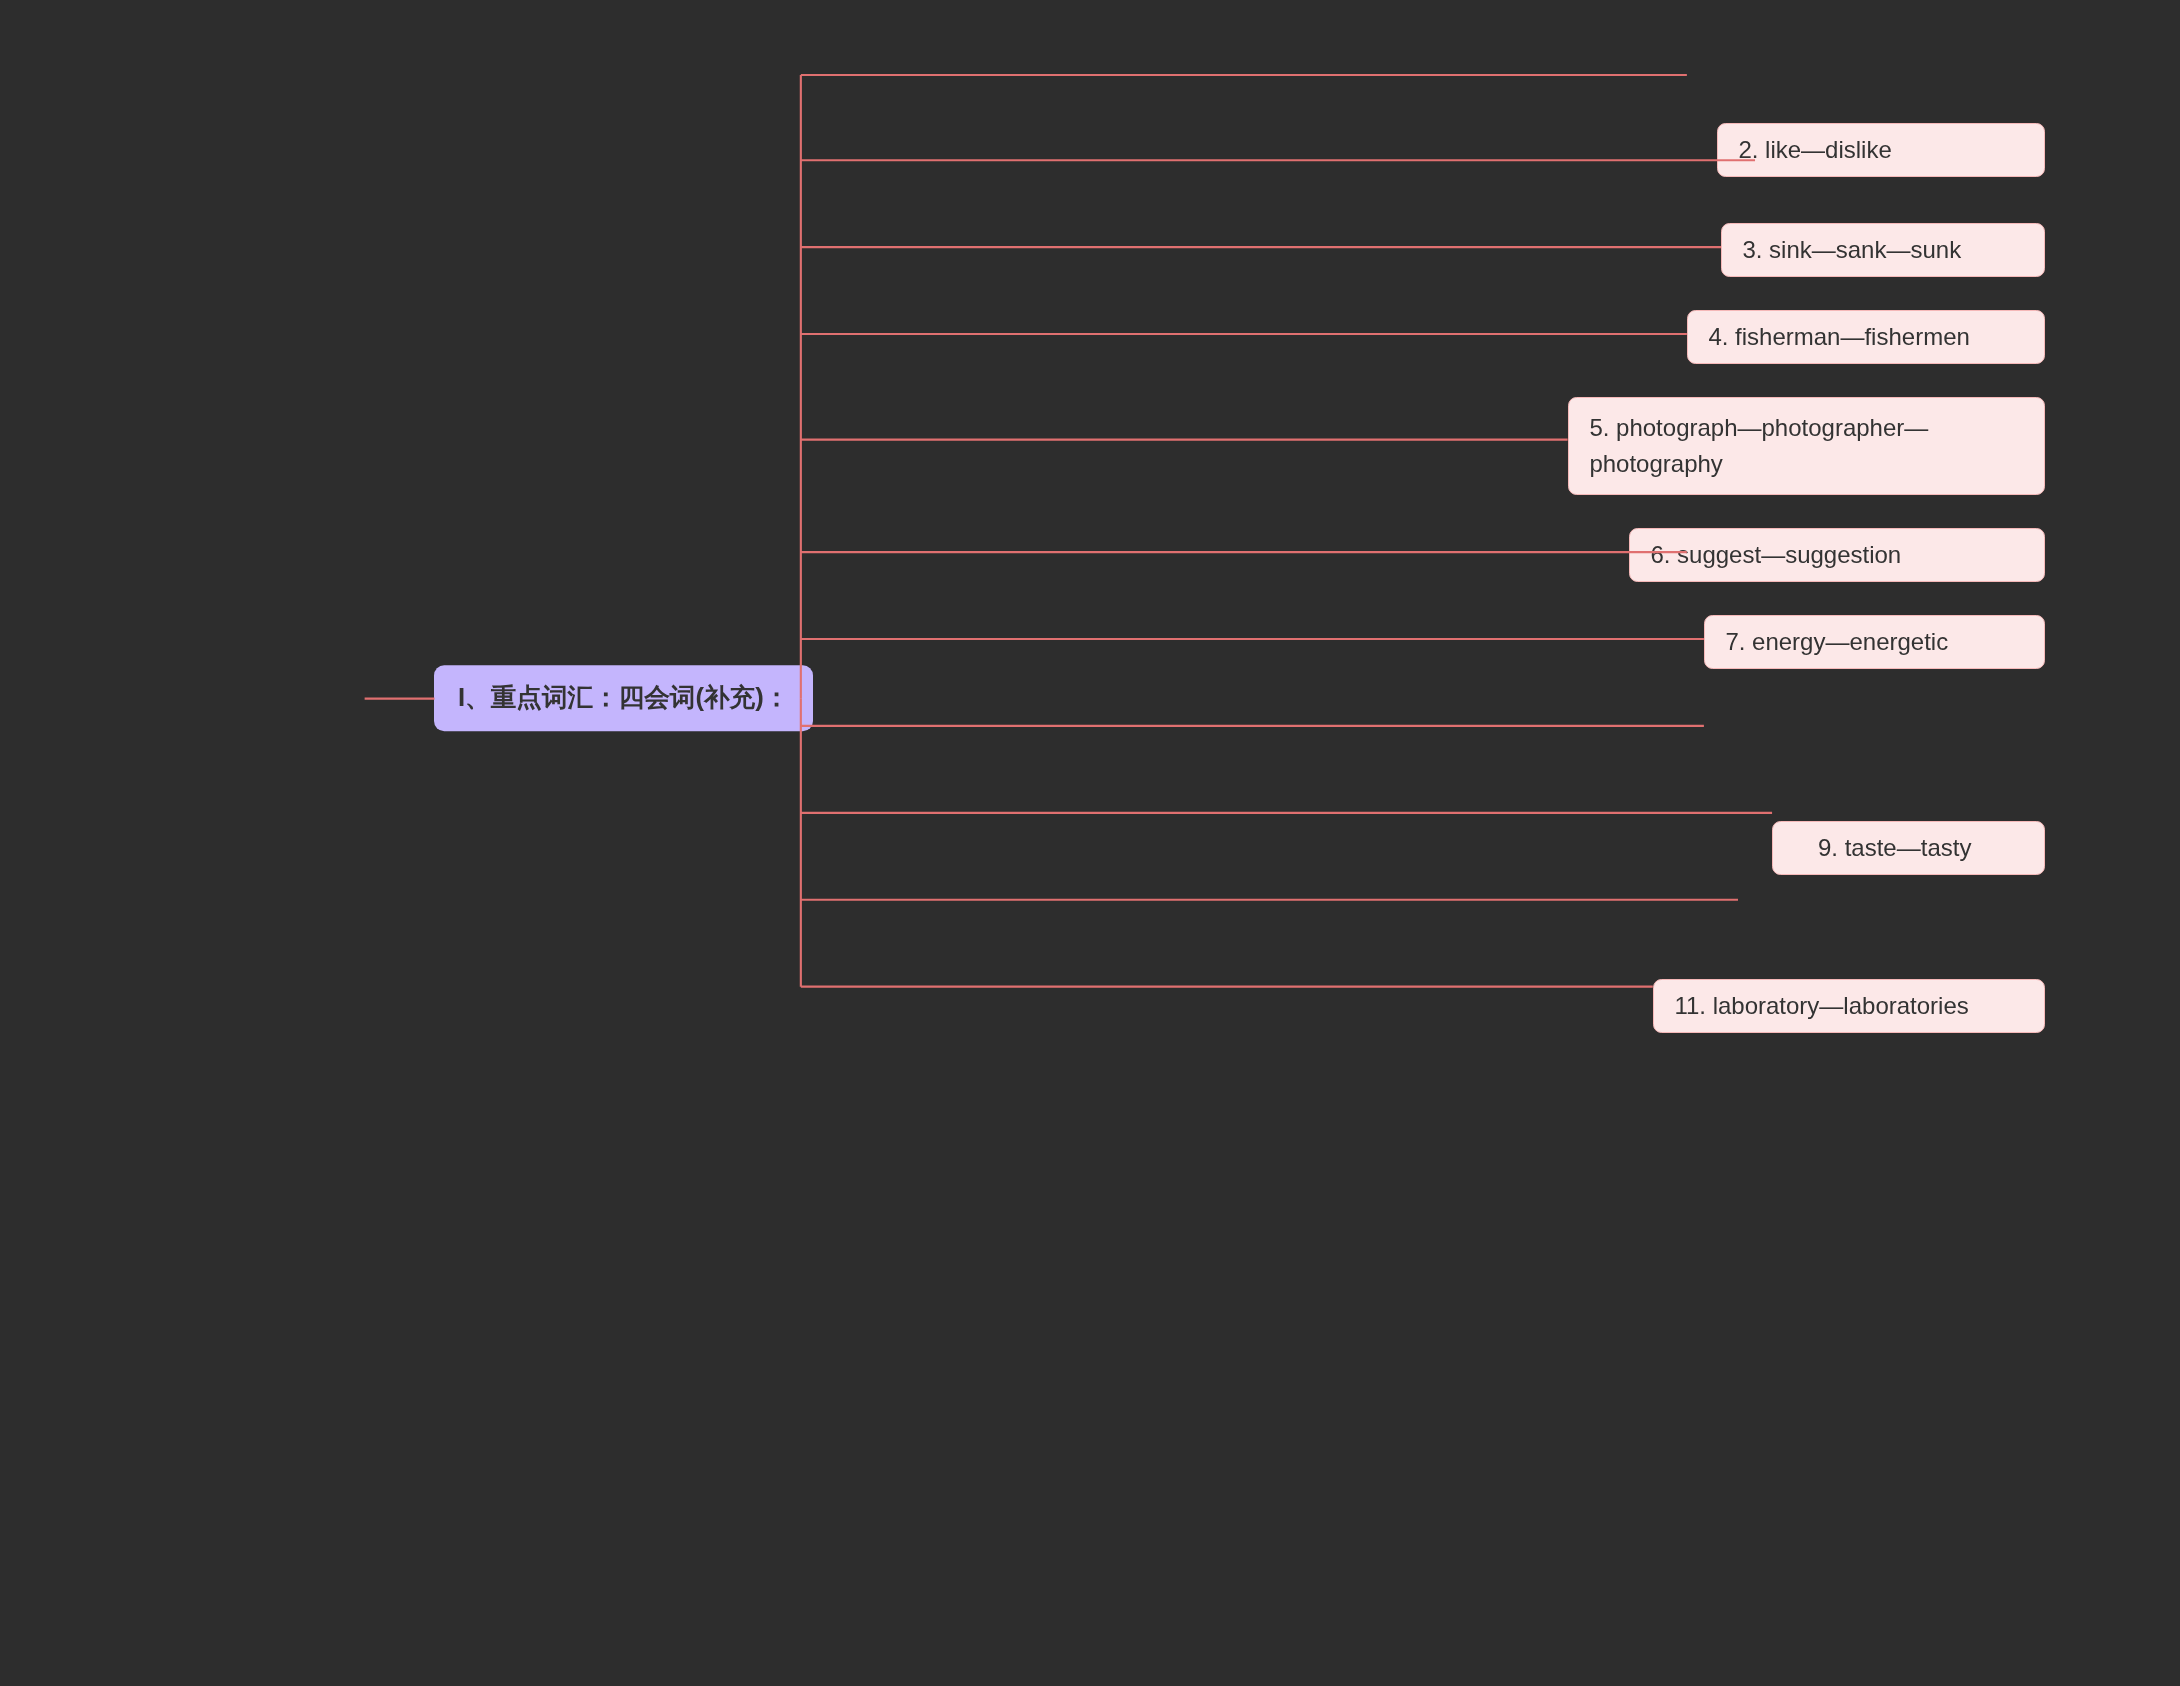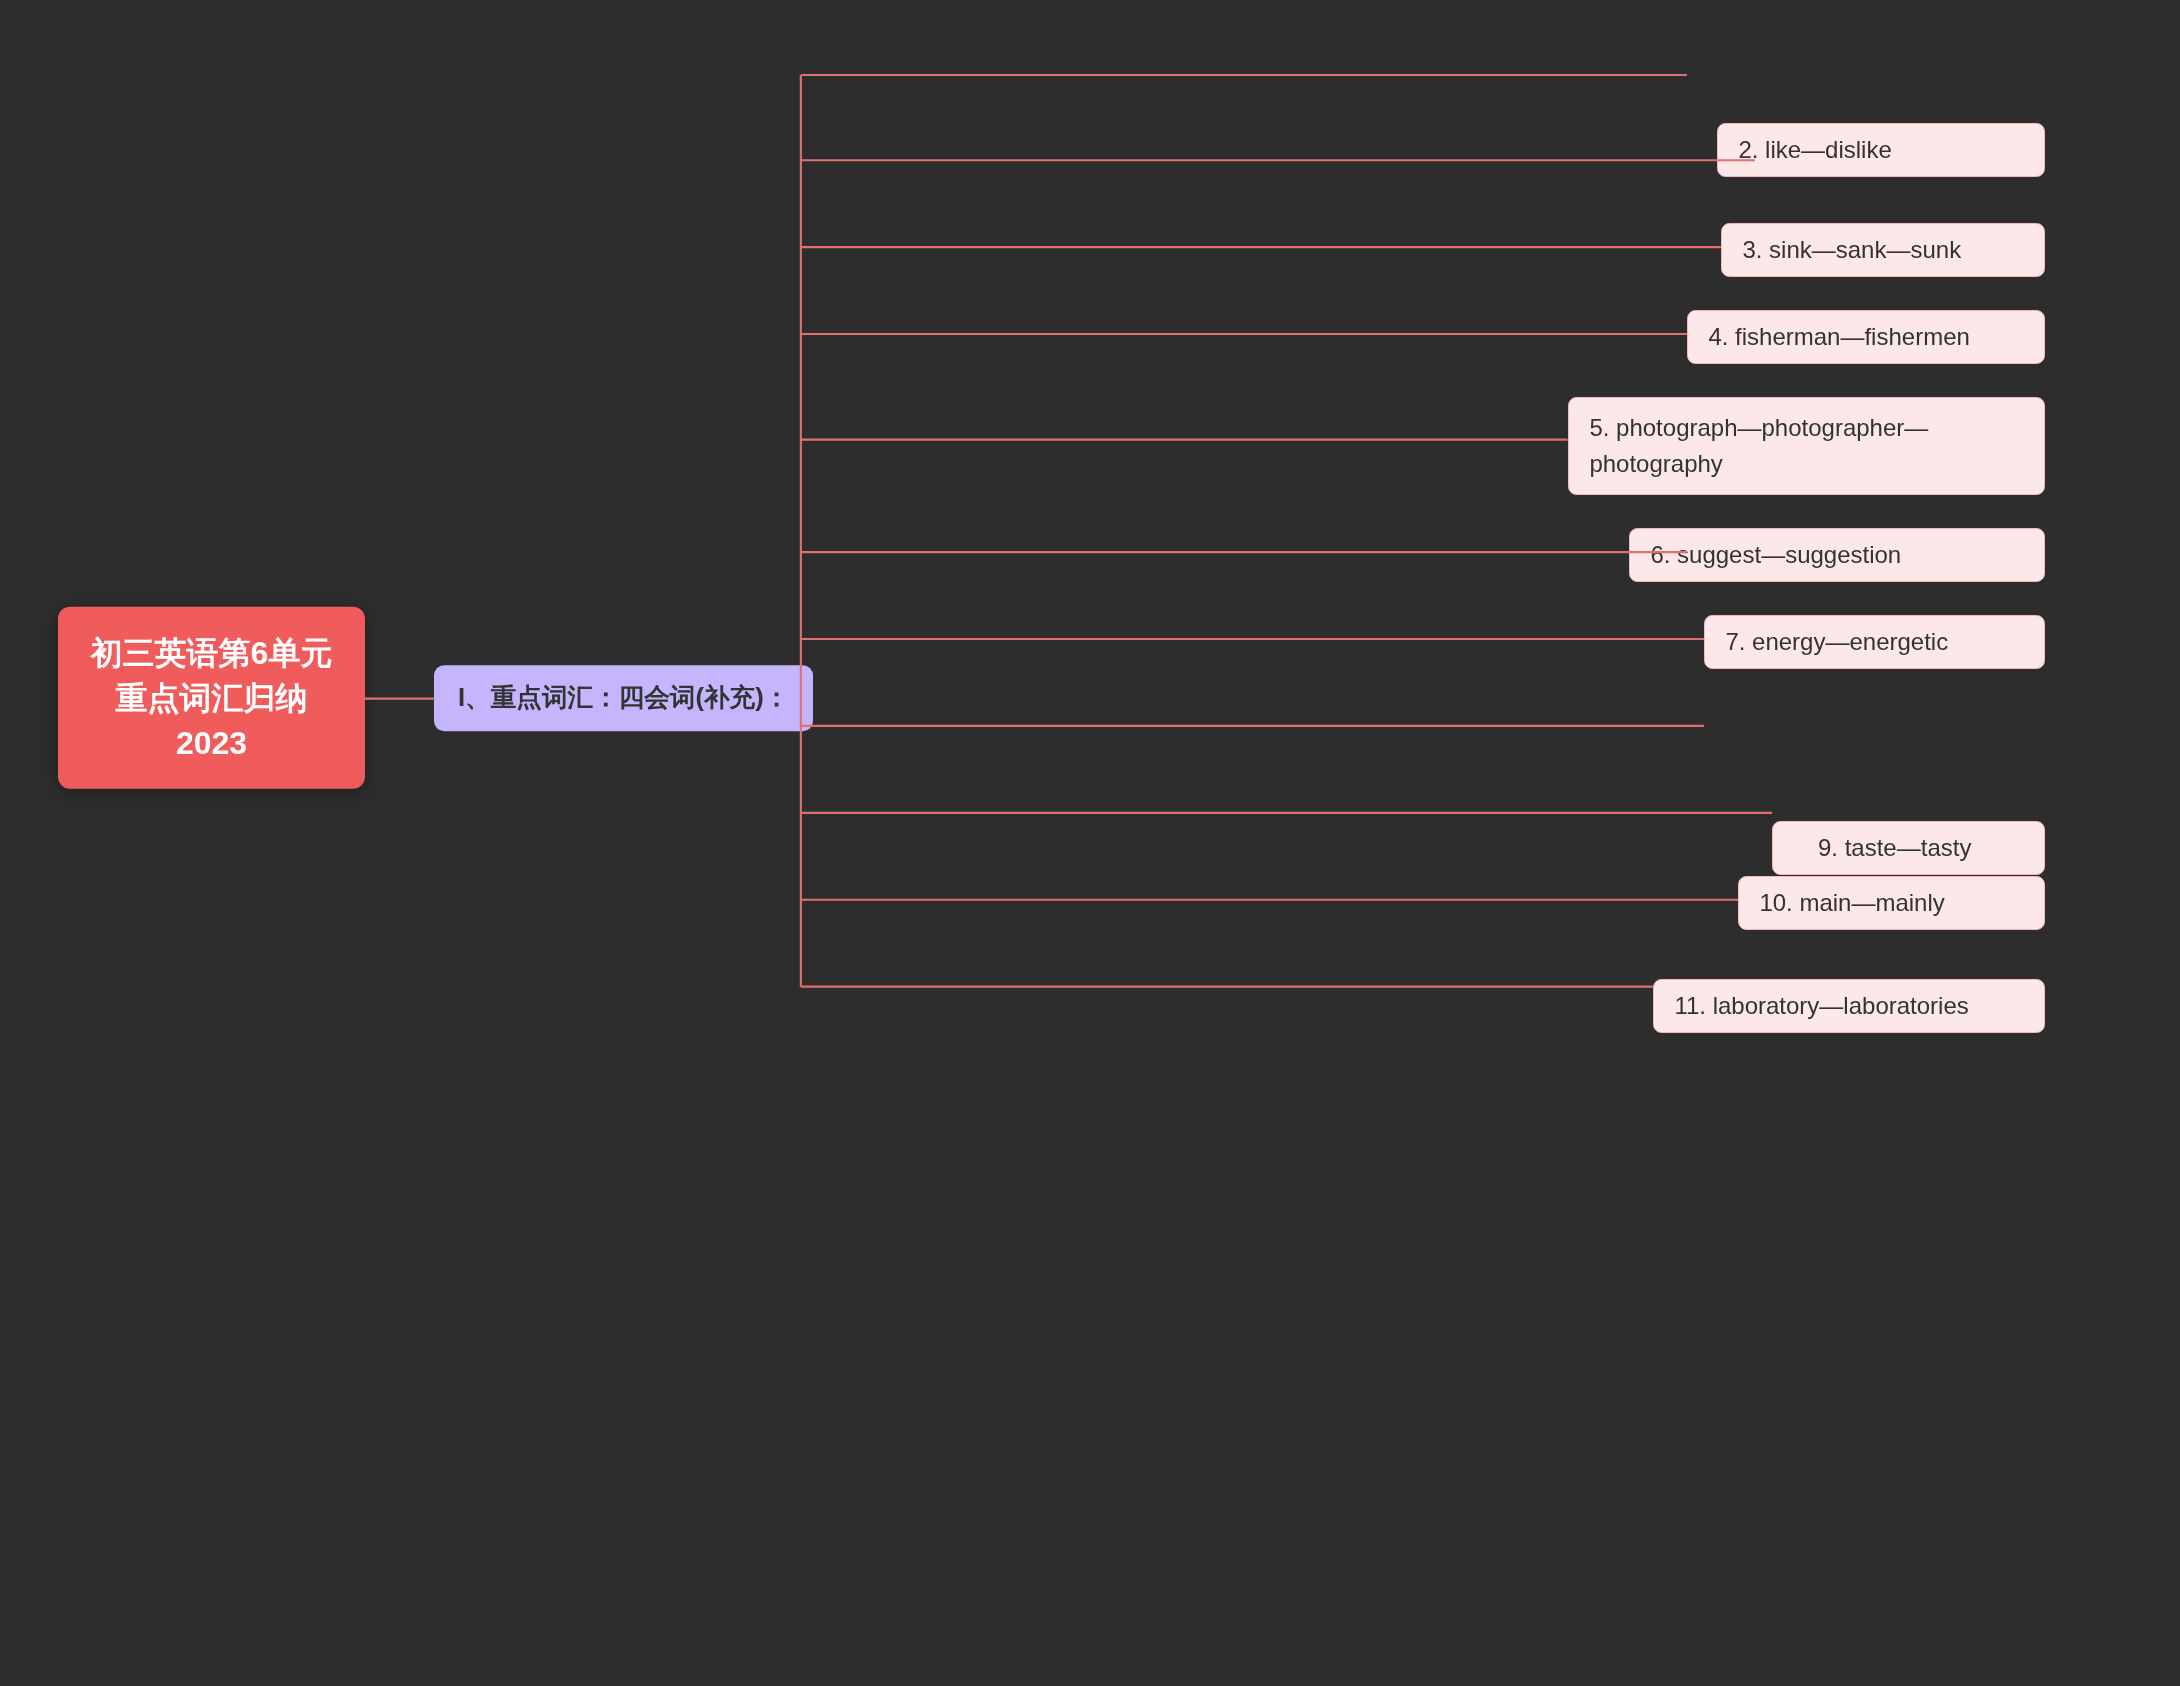--- a/index.html
+++ b/index.html
@@ -78,23 +78,20 @@
       fill: none;
       stroke: #e07070;
       stroke-width: 2.5;
     }
   </style>
 </head>
 <body>
 
 <div class="mind-map">
 
-  <div class="root-node">
-    <span>初三英语第6单元重点词汇归纳2023</span>
-  </div>
 
   <div class="branch-node">
     <span>I、重点词汇：四会词(补充)：</span>
   </div>
 
 
   <div class="leaf-node" style="top: 123px; right: 136px; width: 328px;">
     <span>2. like—dislike</span>
   </div>
 
@@ -116,23 +113,20 @@
 
   <div class="leaf-node" style="top: 615px; right: 136px; width: 341px;">
     <span>7. energy—energetic</span>
   </div>
 
 
   <div class="leaf-node" style="top: 821px; right: 136px; width: 273px; padding-left: 45px;">
     <span>9. taste—tasty</span>
   </div>
 
-  <div class="leaf-node" style="top: 876px; right: 136px; width: 307px;">
-    <span>10. main—mainly</span>
-  </div>
 
   <div class="leaf-node" style="top: 979px; right: 136px; width: 392px;">
     <span>11. laboratory—laboratories</span>
   </div>
 
   <svg class="connector-svg" viewBox="0 0 2560 1980" width="2181" height="1687">
 
     <path d="M 428 820 C 470 820 470 820 510 820"></path>
 
     <line x1="940" y1="820" x2="940" y2="88"></line>

